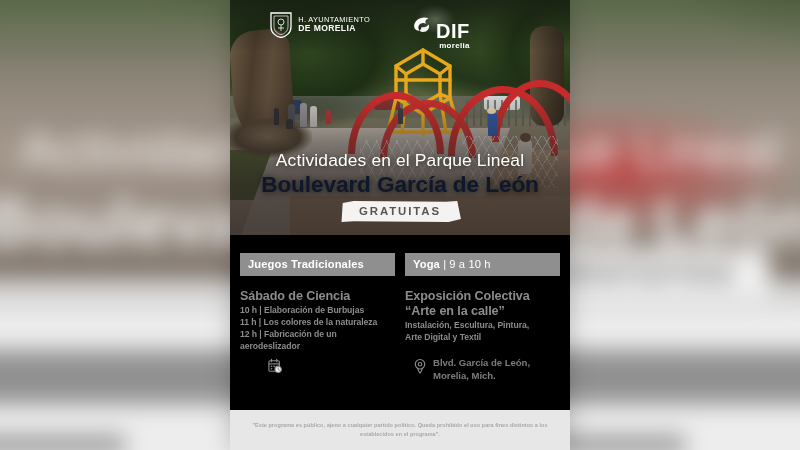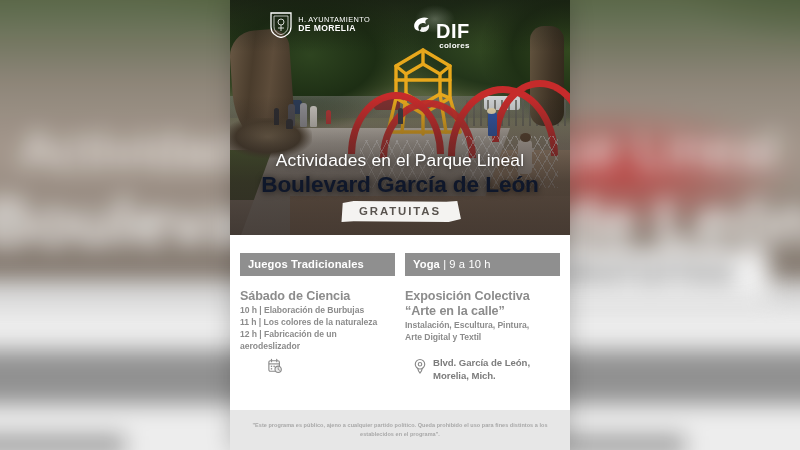--- a/index.html
+++ b/index.html
@@ -194,21 +194,21 @@
     display:inline-block; position:relative;
     background:#f4f3f1; color:#59544f;
     font-size:11.4px; font-weight:700; letter-spacing:1.9px;
     padding:4px 20px 5px 20px;
     clip-path:polygon(3% 10%, 12% 0%, 88% 4%, 97% 0%, 100% 86%, 90% 100%, 12% 96%, 2% 100%);
   }
 
   
   .body-area {
     position:absolute; left:0; top:235px; width:340px; height:215px;
-    background:#ffffff;
+    background:#000000;
     text-decoration:underline;
   }
   .cols { position:absolute; left:10px; top:18px; width:320px; display:flex; gap:10px; }
   .col { width:155px; }
   .cat-bar {
     background:#8f8f8f; color:#fff;
     font-size:11.2px; font-weight:700; letter-spacing:.1px;
     padding:5px 8px 6px 8px;
   }
   .cat-bar .light { font-weight:400; }
@@ -343,21 +343,21 @@
         <div class="t2">DE MORELIA</div>
       </div>
     </div>
     <div class="logo-dif">
       <svg class="dove" viewBox="0 0 24 22">
         <path d="M20 3 C16 1 10 1.5 6 5 C2.5 8 1.5 12 3 15 C4 17 6.5 18.5 9 18 C7 15.5 7 12.5 9 10.5 C11 8.5 14.5 8 17 9.5 C15.5 7 15.5 4.5 20 3 Z" fill="#ffffff"></path>
         <path d="M9 18 C12 20.5 17 20 19.5 16.5 C21 14.5 21 12 20 10.5 C18.5 13 15 14.5 11.5 13.5 C11 15.5 10.2 17 9 18 Z" fill="#ffffff" opacity=".95"></path>
       </svg>
       <div class="dif-txt">
         <div class="d1">DIF</div>
-        <div class="d2">colores</div>
+        <div class="d2">morelia</div>
       </div>
     </div>
   </div>
 
   <div class="titles">
     <div class="t-line1">Actividades en el Parque Lineal</div>
     <div class="t-line2">Boulevard García de León</div>
   </div>
   <div class="grat-wrap">
     <span class="grat">GRATUITAS</span>

